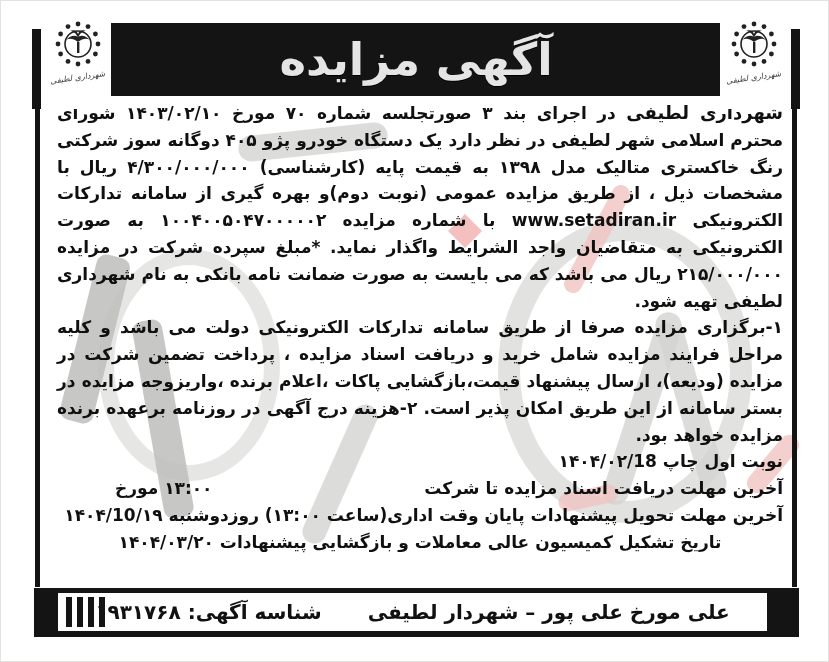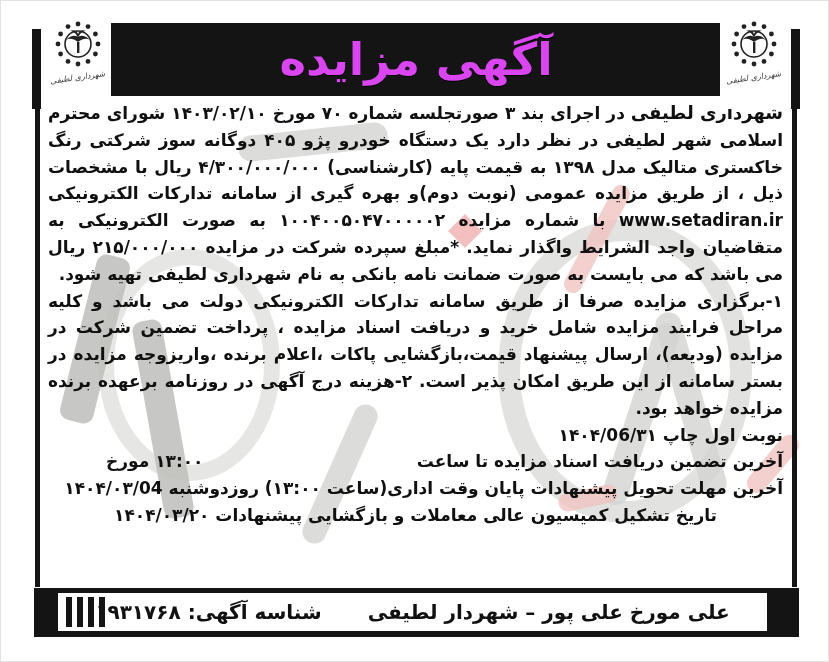--- a/index.html
+++ b/index.html
@@ -22,41 +22,41 @@
   .wm-pink-soft{background:#f0c3c0;border-radius:12px;opacity:.8;}
 
   
   .hdr{position:absolute;top:0;left:0;right:0;height:78px;z-index:2;}
   .hdr-cap{position:absolute;top:10px;width:9px;height:80px;background:#141414;}
   .hdr-cap.left{left:4px;}
   .hdr-cap.right{right:3px;}
   .hdr-bar{position:absolute;left:20px;right:19px;top:4px;height:73px;background:#141414;}
   .hdr-title{
     position:absolute;inset:0;display:flex;align-items:center;justify-content:center;
-    color:#d946ef;font-size:45px;font-weight:bold;letter-spacing:2px;margin:0;
+    color:#e5e5e5;font-size:45px;font-weight:bold;letter-spacing:2px;margin:0;
     text-shadow:0 1px 0 #000;
   }
   .logo-box{
     position:absolute;top:-5px;width:67px;height:95px;background:#ffffff;z-index:3;
     display:flex;flex-direction:column;align-items:center;justify-content:flex-start;
     padding-top:4px;box-sizing:border-box;
   }
   .logo-box.left{left:16px;}
   .logo-box.right{right:16px;}
   .logo-caption{
     font-size:8px;color:#3a3a3a;font-style:italic;transform:rotate(-8deg);
     margin-top:3px;white-space:nowrap;
   }
 
   
   .frame{
     position:absolute;top:78px;bottom:52px;left:7px;right:6px;
     border-left:5px solid #141414;border-right:5px solid #141414;
     box-sizing:border-box;z-index:1;
-    padding:3px 9px 0 8px;
+    padding:3px 9px 0 17px;
   }
   .copy{direction:rtl;text-align:justify;color:#101010;font-weight:700;
     font-size:17px;line-height:26.8px;}
   .copy p{margin:0;}
   .copy .lead{font-weight:900;font-size:18px;}
   .site{direction:ltr;unicode-bidi:embed;font-weight:800;}
   .row{display:flex;direction:rtl;font-weight:700;font-size:17px;line-height:26.8px;color:#101010;}
   .row-print{gap:92px;}
   .row-docs{justify-content:space-between;padding-left:58px;}
   .row-submit{}
@@ -157,30 +157,30 @@
         <div class="logo-caption">شهرداری لطیفی</div>
       </div>
     </div>
 
     <div class="frame">
       <div class="copy">
         <p><span class="lead">شهرداری لطیفی</span><span> در اجرای بند ۳ صورتجلسه شماره ۷۰ مورخ ۱۴۰۳/۰۲/۱۰ شورای محترم اسلامی شهر لطیفی در نظر دارد یک دستگاه خودرو پژو ۴۰۵ دوگانه سوز شرکتی رنگ خاکستری متالیک مدل ۱۳۹۸ به قیمت پایه (کارشناسی) ۴/۳۰۰/۰۰۰/۰۰۰ ریال با مشخصات ذیل ، از طریق مزایده عمومی (نوبت دوم)و بهره گیری از سامانه تدارکات الکترونیکی </span><span class="site">www.setadiran.ir</span><span> با شماره مزایده ۱۰۰۴۰۰۵۰۴۷۰۰۰۰۰۲ به صورت الکترونیکی به متقاضیان واجد الشرایط واگذار نماید. *مبلغ سپرده شرکت در مزایده ۲۱۵/۰۰۰/۰۰۰ ریال می باشد که می بایست به صورت ضمانت نامه بانکی به نام شهرداری لطیفی تهیه شود.</span></p>
         <p>۱-برگزاری مزایده صرفا از طریق سامانه تدارکات الکترونیکی دولت می باشد و کلیه مراحل فرایند مزایده شامل خرید و دریافت اسناد مزایده ، پرداخت تضمین شرکت در مزایده (ودیعه)، ارسال پیشنهاد قیمت،بازگشایی پاکات ،اعلام برنده ،واریزوجه مزایده در بستر سامانه از این طریق امکان پذیر است. ۲-هزینه درج آگهی در روزنامه برعهده برنده مزایده خواهد بود.</p>
 
         <div class="row row-print">
-          <span>نوبت اول چاپ ۱۴۰۴/06/۳۱</span>
+          <span>نوبت اول چاپ ۱۴۰۴/۰۲/18</span>
         </div>
 
         <div class="row row-docs">
-          <span>آخرین تضمین دریافت اسناد مزایده تا ساعت</span>
+          <span>آخرین مهلت دریافت اسناد مزایده تا شرکت</span>
           <span>۱۳:۰۰ مورخ</span>
         </div>
 
         <div class="row row-submit">
-          <span>آخرین مهلت تحویل پیشنهادات پایان وقت اداری(ساعت ۱۳:۰۰) روزدوشنبه ۱۴۰۴/۰۳/04</span>
+          <span>آخرین مهلت تحویل پیشنهادات پایان وقت اداری(ساعت ۱۳:۰۰) روزدوشنبه ۱۴۰۴/10/۱۹</span>
         </div>
 
         <div class="row row-commission">
           <span>تاریخ تشکیل کمیسیون عالی معاملات و بازگشایی پیشنهادات ۱۴۰۴/۰۳/۲۰</span>
         </div>
       </div>
     </div>
 
     <div class="ftr">
       <div class="ftr-inner">

